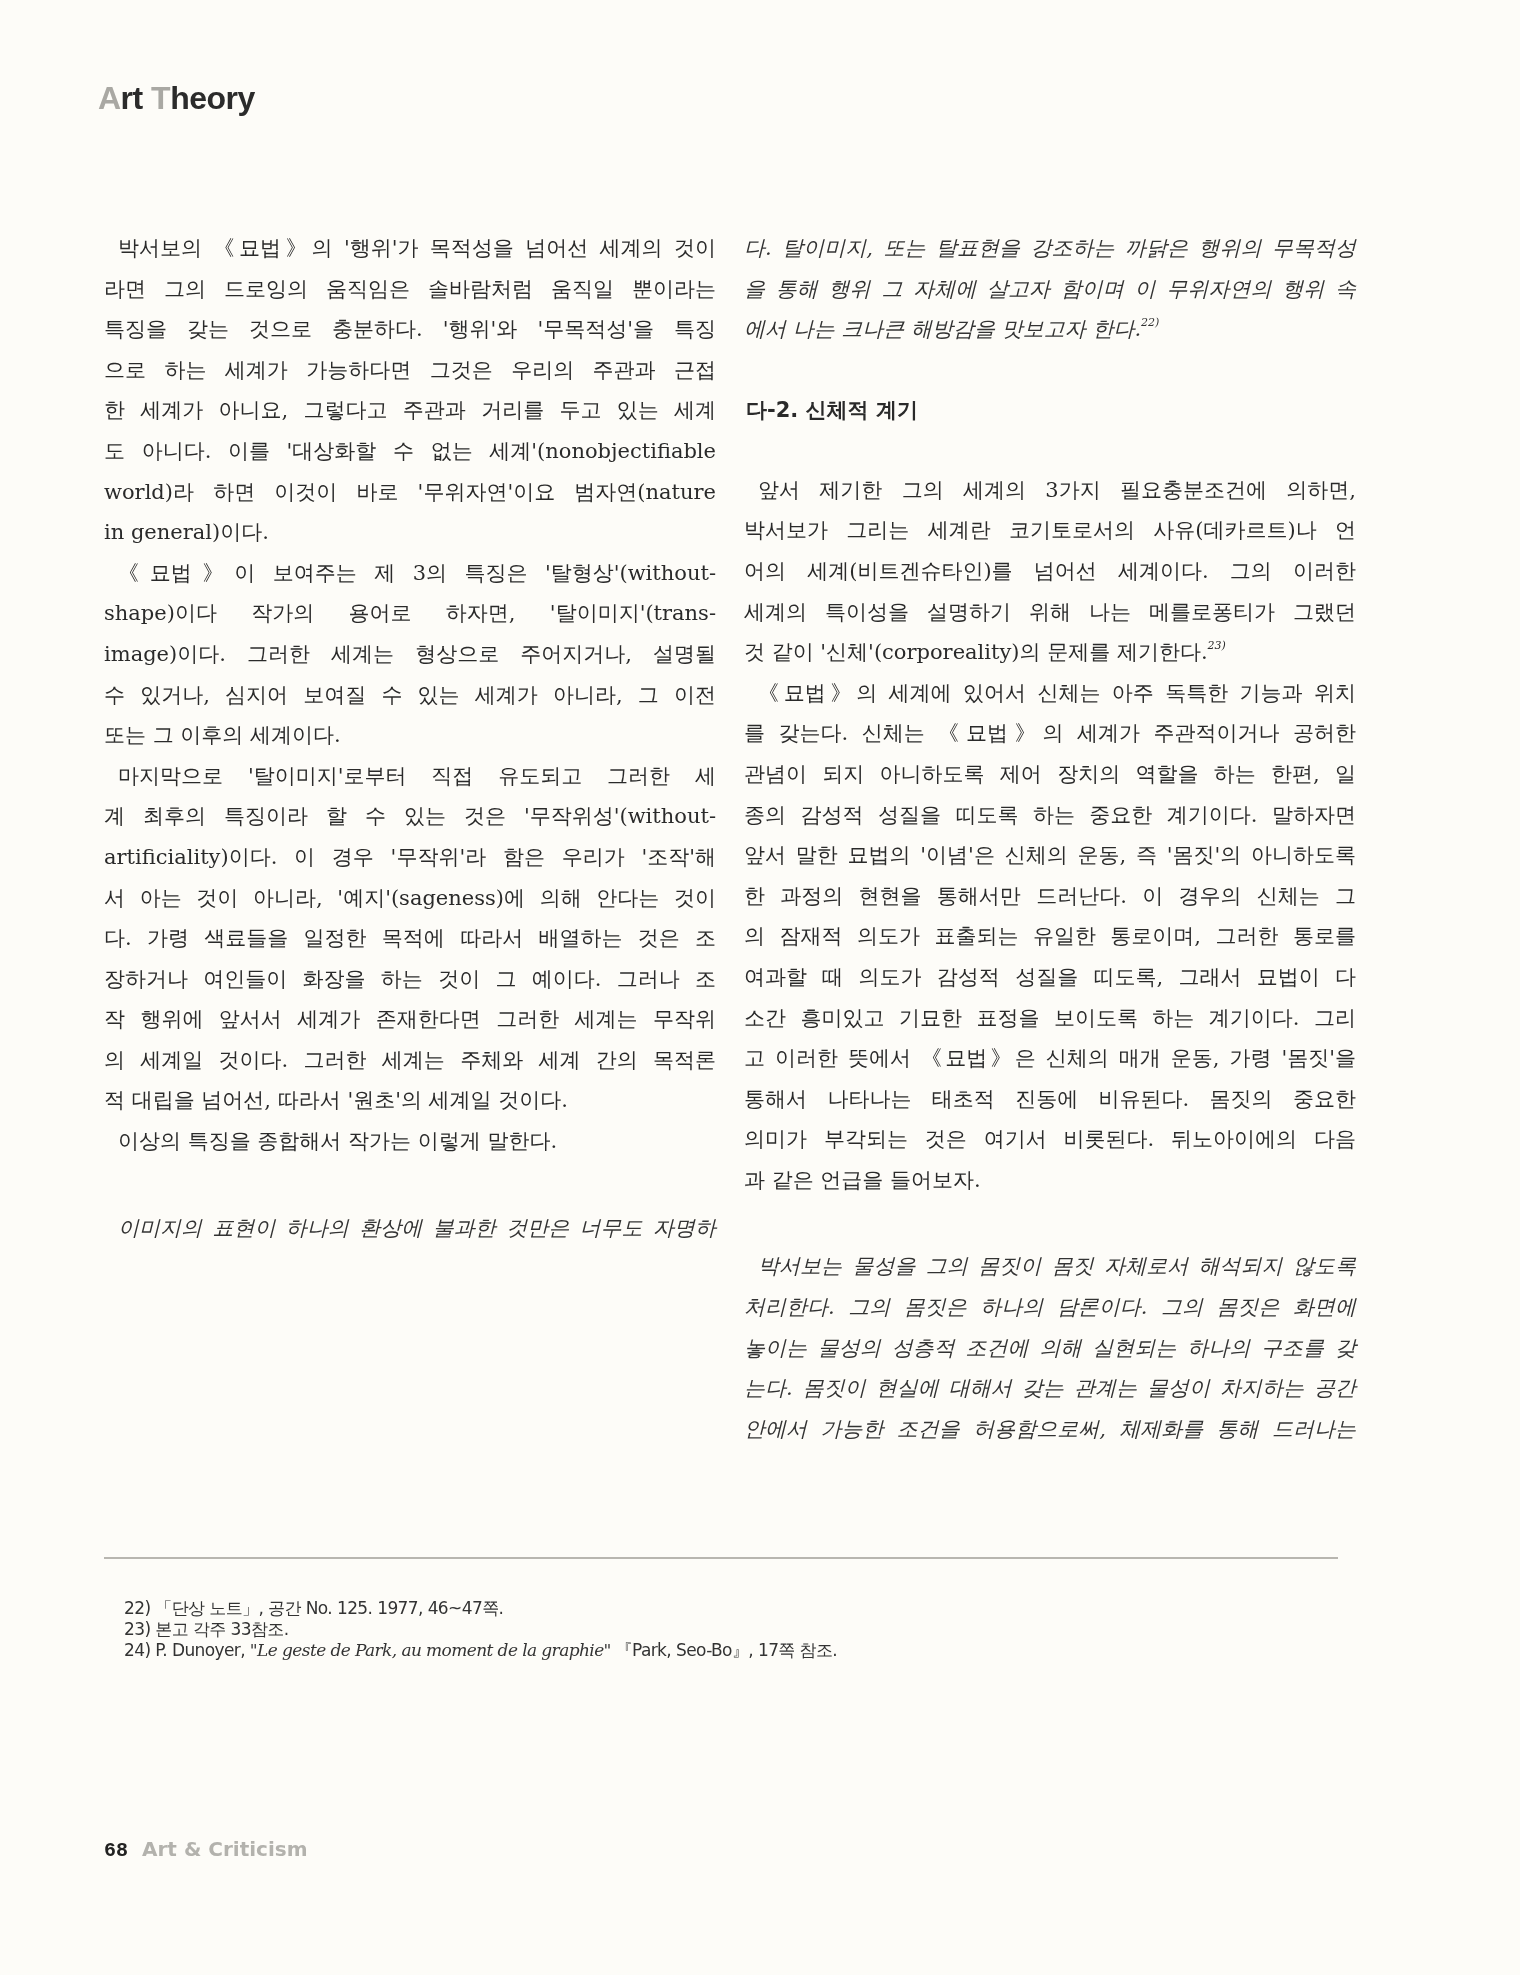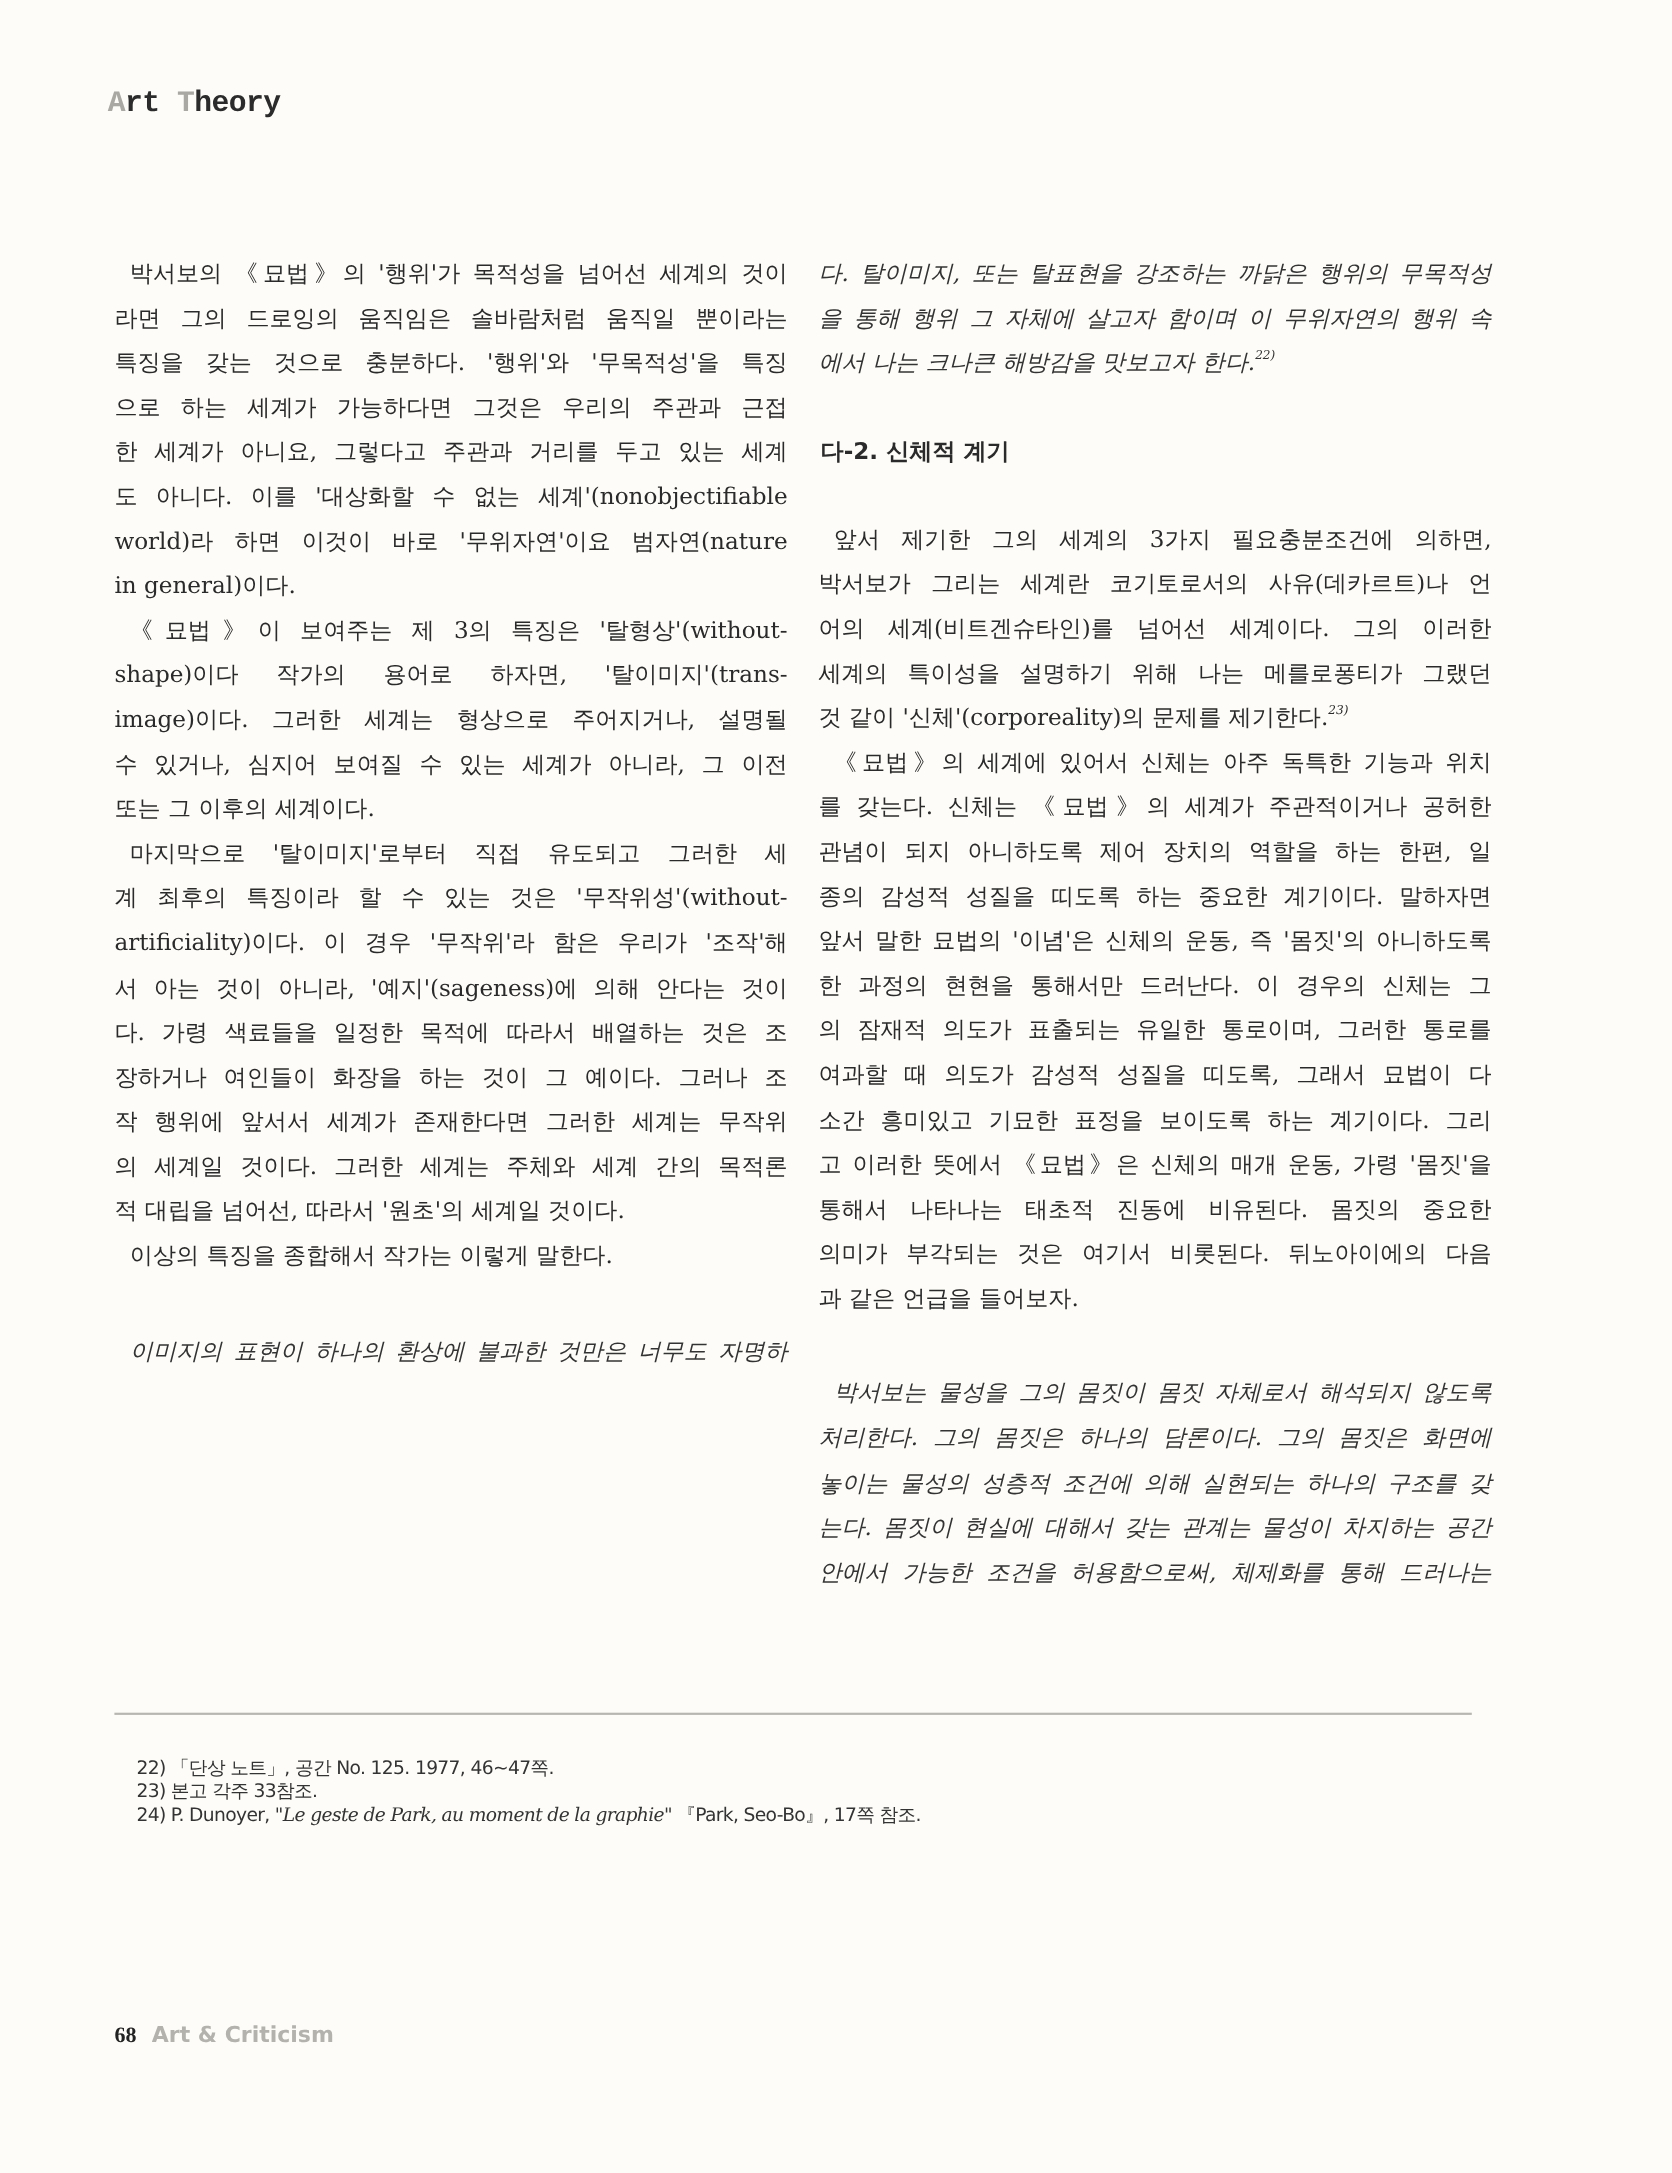--- a/index.html
+++ b/index.html
@@ -6,22 +6,22 @@
   body {
     width: 1520px; height: 1975px;
     background: #fdfcf8;
     position: relative;
     overflow: hidden;
     color: #2a2a2a;
     font-family: "DejaVu Serif", "Liberation Serif", serif;
   }
   .header {
     position: absolute; left: 98px; top: 80px;
-    font-family: Liberation Mono, monospace;
-    font-weight: bold; font-size: 27px; letter-spacing: -0.5px;
+    font-family: Liberation Sans, sans-serif;
+    font-weight: bold; font-size: 32px; letter-spacing: -0.5px;
     color: #2b2b2b;
   }
   .header .cap { color: #a9a8a3; }
   .col {
     position: absolute; top: 228px;
     width: 612px;
     font-size: 21px;
     line-height: 40.6px;
   }
   .col.left { left: 104px; }
@@ -54,21 +54,21 @@
     font-family: "DejaVu Sans", "Liberation Sans", sans-serif;
     font-size: 17px; letter-spacing: -0.6px;
     line-height: 21px; color: #333;
   }
   .footnotes .fn-title { font-family: "DejaVu Serif", "Liberation Serif", serif; font-style: italic; }
   .footer {
     position: absolute; left: 104px; top: 1837px;
     font-size: 20px;
   }
   .footer .page-num {
-    font-family: Liberation Serif, serif;
+    font-family: Liberation Mono, monospace;
     font-weight: bold; color: #222; margin-right: 14px;
   }
   .footer .mag {
     font-family: "DejaVu Sans", "Liberation Sans", sans-serif;
     font-weight: bold; color: #b3b2ad;
   }
 </style>
 </head>
 <body>
 

